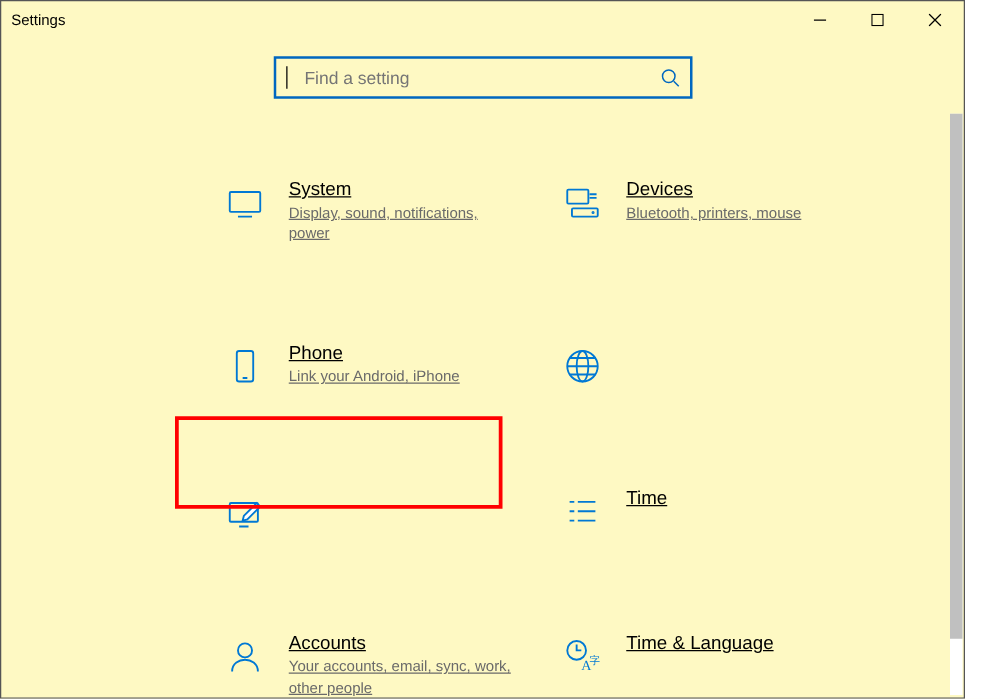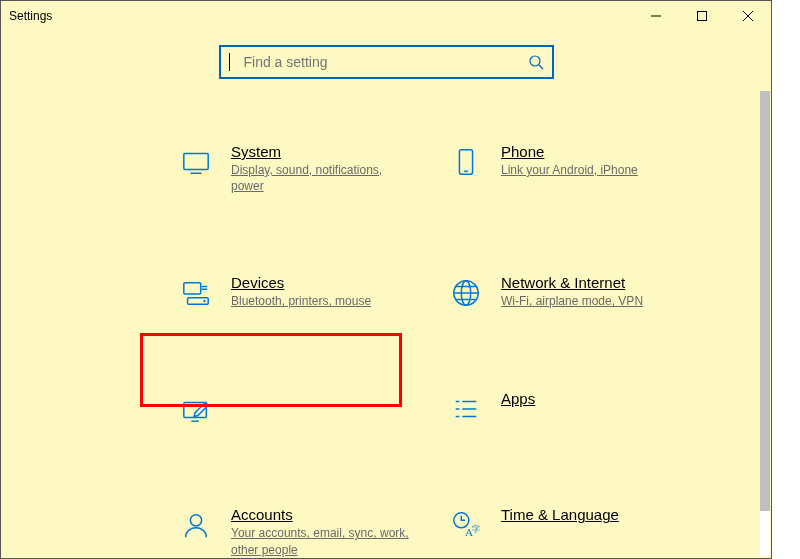--- a/index.html
+++ b/index.html
@@ -113,77 +113,73 @@
         </div>
         <div class="text">
           <div class="name">System</div>
           <div class="desc">Display, sound, notifications, power</div>
         </div>
       </div>
 
       <div class="tile">
         <div class="icon">
           <svg viewBox="0 0 32 32">
-              <rect x="9" y="3" width="14" height="26" rx="2"></rect>
-              <path d="M14 26 H18"></path>
-            </svg>
-        </div>
-        <div class="text">
-          <div class="name">Phone</div>
-          <div class="desc">Link your Android, iPhone</div>
-        </div>
-      </div>
-
-      <div class="tile">
-        <div class="icon">
-          <svg viewBox="0 0 32 32">
               <rect x="3" y="5" width="18" height="12" rx="1"></rect>
               <rect x="7" y="21" width="22" height="7" rx="1"></rect>
               <circle cx="25" cy="24.5" r="0.5" fill="#0078d4"></circle>
               <path d="M22 9 H28 M22 12 H28"></path>
             </svg>
         </div>
         <div class="text">
           <div class="name">Devices</div>
           <div class="desc">Bluetooth, printers, mouse</div>
         </div>
       </div>
 
       <div class="tile">
         <div class="icon">
           <svg viewBox="0 0 32 32">
+              <rect x="9" y="3" width="14" height="26" rx="2"></rect>
+              <path d="M14 26 H18"></path>
+            </svg>
+        </div>
+        <div class="text">
+          <div class="name">Phone</div>
+          <div class="desc">Link your Android, iPhone</div>
+        </div>
+      </div>
+
+      <div class="tile">
+        <div class="icon">
+          <svg viewBox="0 0 32 32">
               <circle cx="16" cy="16" r="13"></circle>
               <ellipse cx="16" cy="16" rx="5" ry="13"></ellipse>
               <path d="M3 16 H29 M5 9 H27 M5 23 H27"></path>
             </svg>
         </div>
-        <div class="text">
-          <div class="name">Network &amp; Internet</div>
-          <div class="desc">Wi-Fi, airplane mode, VPN</div>
-        </div>
       </div>
 
       <div class="tile">
         <div class="icon">
           <svg viewBox="0 0 32 32">
               <rect x="3" y="9" width="24" height="16" rx="1"></rect>
               <path d="M11 29 H19"></path>
               <path d="M15 20 L26 9 L29 12 L18 23 L14 24 Z" fill="#fff"></path>
             </svg>
         </div>
       </div>
 
       <div class="tile">
         <div class="icon">
           <svg viewBox="0 0 32 32" stroke-width="2.2">
               <path d="M5 8 H9 M12 8 H27 M5 16 H9 M12 16 H27 M5 24 H9 M12 24 H27"></path>
             </svg>
         </div>
         <div class="text">
-          <div class="name">Apps</div>
+          <div class="name">Time</div>
         </div>
       </div>
 
       <div class="tile">
         <div class="icon">
           <svg viewBox="0 0 32 32">
               <circle cx="16" cy="11" r="6"></circle>
               <path d="M5 29 C5 22 11 19 16 19 C21 19 27 22 27 29"></path>
             </svg>
         </div>

